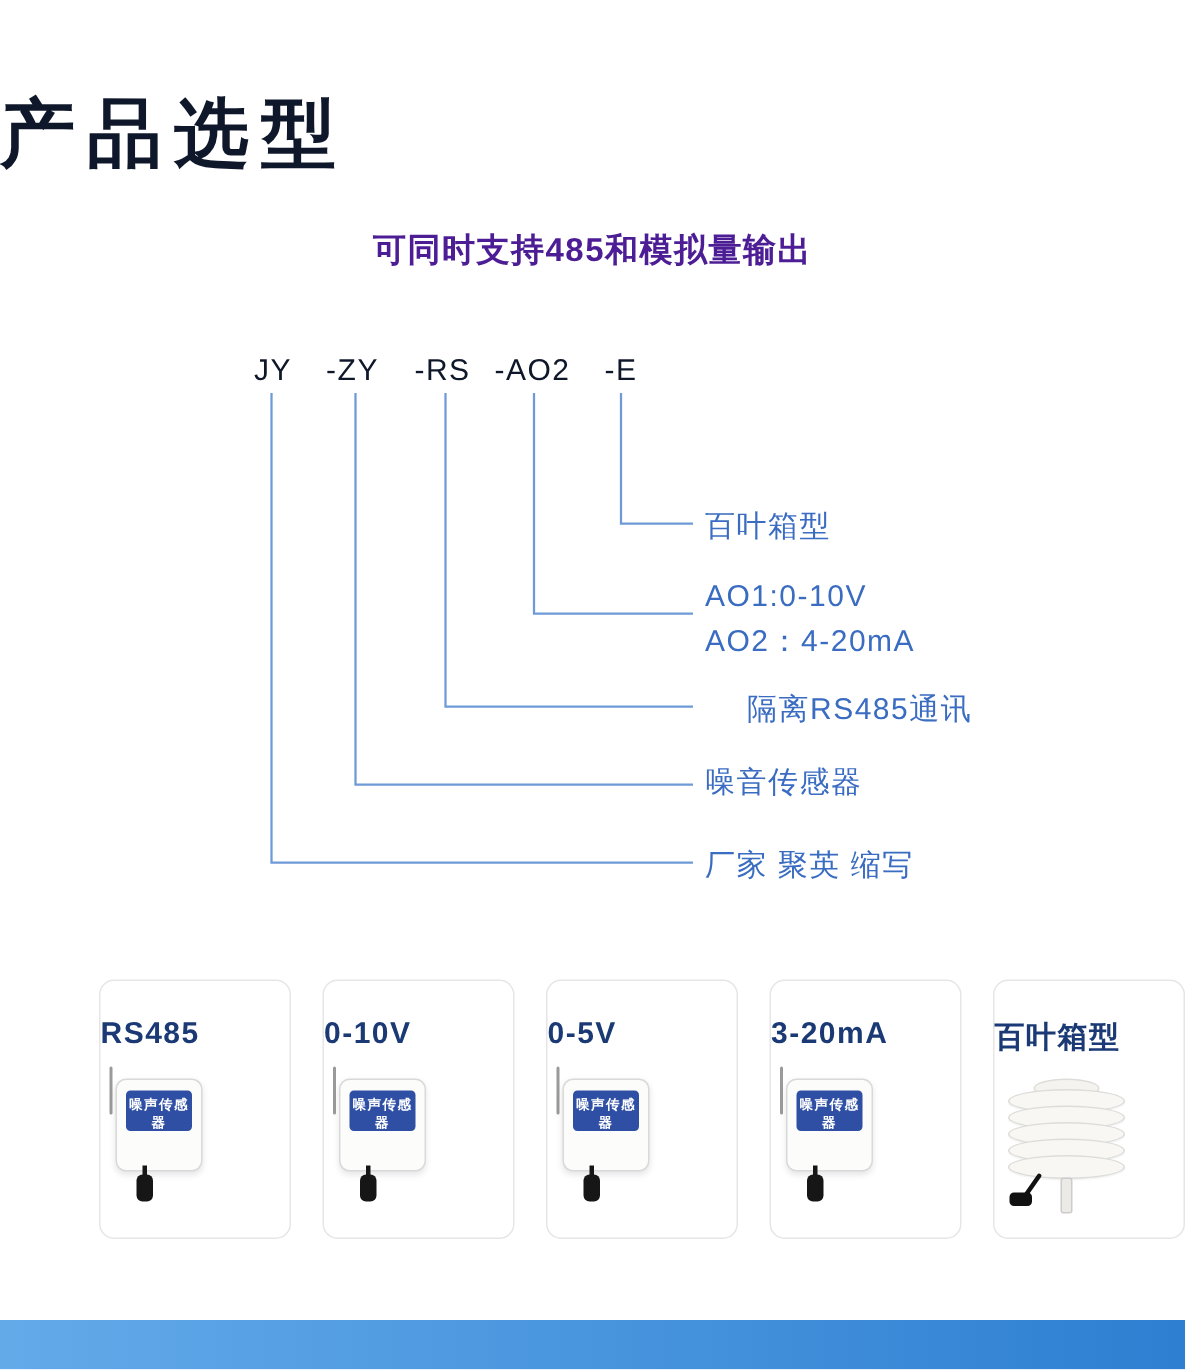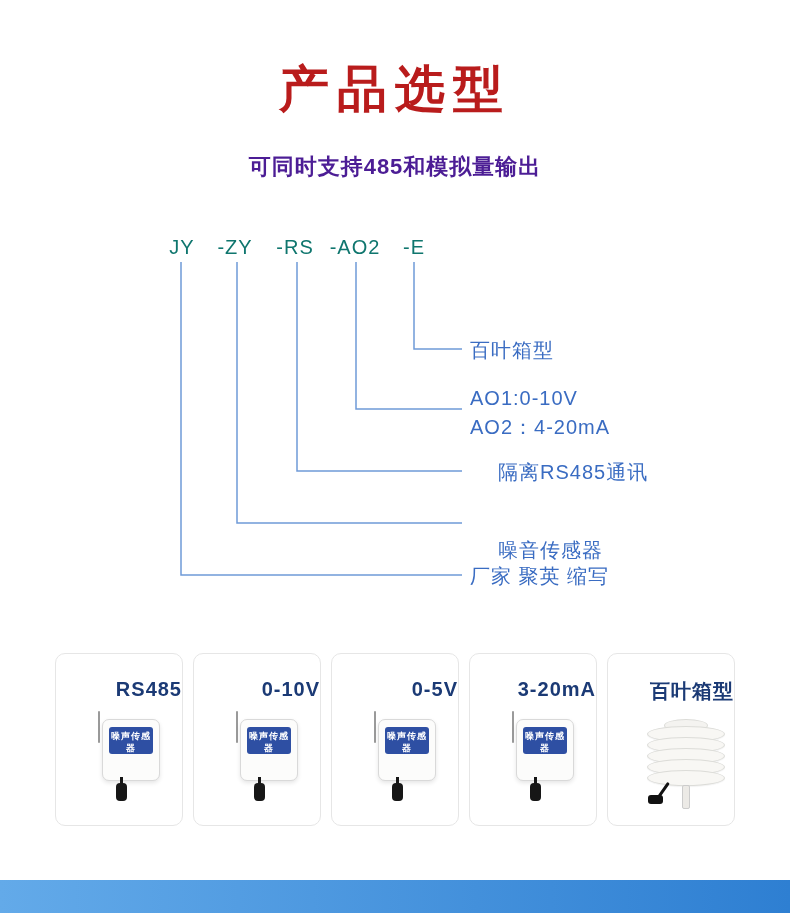--- a/index.html
+++ b/index.html
@@ -3,60 +3,60 @@
 <meta charset="utf-8">
 <style>
   * { margin:0; padding:0; box-sizing:border-box; }
   html,body { background:#ffffff; }
   body { font-family:"Liberation Sans","DejaVu Sans",sans-serif; }
 
   .page { position:relative; width:790px; height:913px; margin:0 auto; background:#ffffff; overflow:hidden; }
 
   .title {
     position:absolute; top:56px; left:0; width:100%;
-    text-align:center; font-size:50px; font-weight:bold;
-    color:#b91c1c; letter-spacing:8px;
+    text-align:left; font-size:50px; font-weight:bold;
+    color:#0f172a; letter-spacing:8px;
   }
   .subtitle {
     position:absolute; top:152px; left:0; width:100%;
     text-align:center; font-size:22px; font-weight:bold; color:#4c1d95;
     letter-spacing:1px;
   }
 
   
   .code-seg {
     position:absolute; top:236px; transform:translateX(-50%);
-    font-size:20px; color:#0f766e; font-weight:500; letter-spacing:1px;
+    font-size:20px; color:#0f172a; font-weight:500; letter-spacing:1px;
     white-space:nowrap;
   }
   .seg-jy  { left:182px; }
   .seg-zy  { left:235px; }
   .seg-rs  { left:295px; }
   .seg-ao2 { left:355px; }
   .seg-e   { left:414px; }
 
   svg.connectors { position:absolute; top:0; left:0; }
 
   .callout {
     position:absolute; left:470px; font-size:20px; color:#3a6cc2;
     white-space:nowrap; letter-spacing:1px;
   }
   .co-e   { top:337px; }
   .co-ao1 { top:387px; }
   .co-ao2 { top:414px; }
   .co-rs  { top:459px;margin-left:28px; }
-  .co-zy  { top:537px;margin-left:28px; }
+  .co-zy  { top:508px; }
   .co-jy  { top:563px; }
 
   
   .products { position:absolute; top:653px; left:55px; display:flex; gap:10px; }
   .card {
     width:128px; height:173px; background:#ffffff;
     border:1px solid #e6e6e6; border-radius:10px;
-    display:flex; flex-direction:column; align-items:flex-end;
+    display:flex; flex-direction:column; align-items:flex-start;margin-left:11px;
   }
   .card-label { margin-top:24px; font-size:20px; font-weight:bold; color:#1b3a75; letter-spacing:1px; }
 
   
   .device { margin-top:16px; position:relative; width:90px; height:92px; }
   .antenna { position:absolute; left:6px; top:-6px; width:2px; height:32px; background:#9a9a9a; border-radius:1px; }
   .device-box {
     position:absolute; top:2px; left:10px; width:58px; height:62px;
     background:#fcfcfb; border:1px solid #d9d9d9; border-radius:7px;
     box-shadow:0 2px 4px rgba(0,0,0,0.10);

